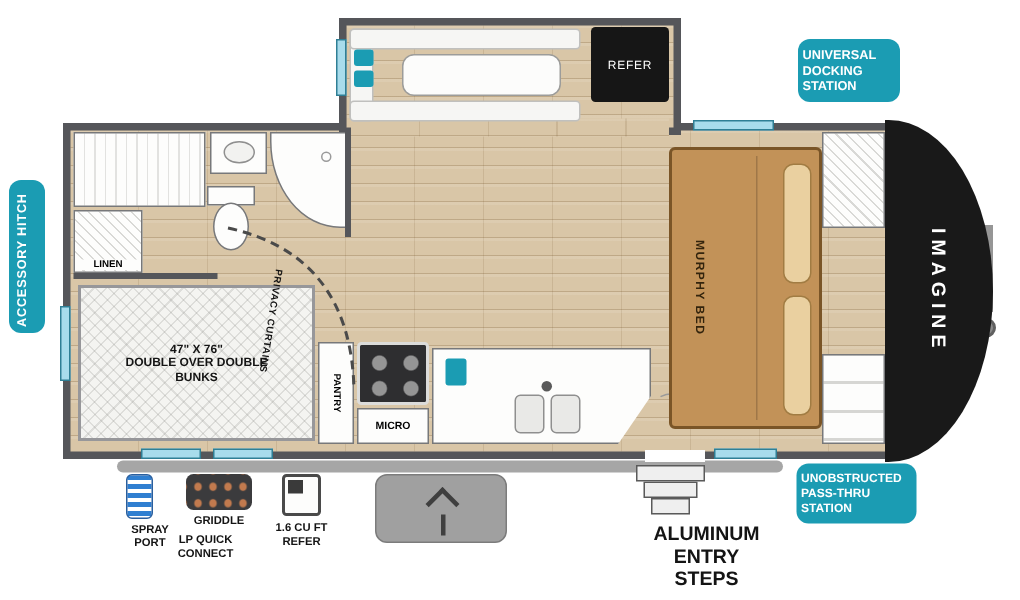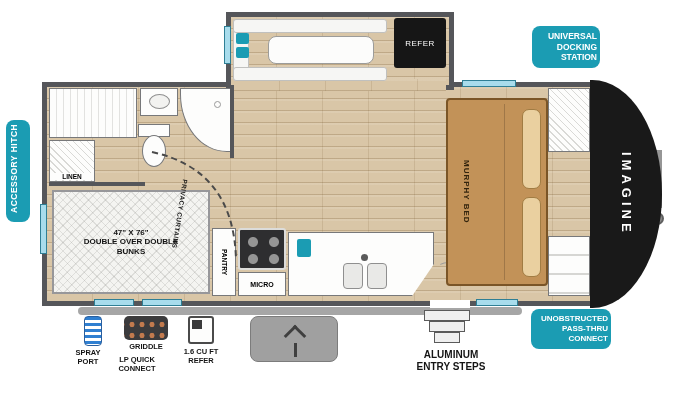--- a/index.html
+++ b/index.html
@@ -9,36 +9,36 @@
   .abs{position:absolute;}
   .wood{background-color:#d9c6a7;background-image:
     repeating-linear-gradient(180deg, rgba(255,255,255,.10) 0 2px, rgba(255,255,255,0) 2px 12px),
     repeating-linear-gradient(180deg, rgba(122,92,52,0) 0 11px, rgba(122,92,52,.28) 11px 12px),
     repeating-linear-gradient(90deg, rgba(122,92,52,0) 0 45px, rgba(122,92,52,.16) 45px 46px);}
   .shell{border:5px solid #55565a;}
   .furn{position:absolute;background:#fdfdfc;border:1.5px solid #77787a;z-index:3;}
   .hatch{background-image:repeating-linear-gradient(45deg, rgba(0,0,0,0) 0 4px, #d9d9d6 4px 5px);}
   .rod{background-image:repeating-linear-gradient(90deg, rgba(0,0,0,0) 0 6px, #e2e2e0 6px 7px);}
   .callout{position:absolute;background:#1b9cb3;color:#fff;font-weight:700;font-size:8.5px;
-           line-height:1.25;text-align:right;border-radius:8px;padding:5px 3px;z-index:9;}
+           line-height:1.25;text-align:left;border-radius:8px;padding:5px 3px;z-index:9;}
   .label{position:absolute;font-weight:700;color:#141414;text-align:center;line-height:1.15;z-index:6;
          text-transform:uppercase;}
   .v{writing-mode:vertical-rl;}
   .window{position:absolute;background:#a8dcec;border:1px solid #2f7f95;z-index:5;}
   .wall{position:absolute;background:#55565a;z-index:4;}
   .flexc{display:flex;align-items:center;justify-content:center;}
 </style>
 </head>
 <body>
 
 <div id="canvas">
 
   <div class="callout" style="left:532px;top:26px;width:68px">UNIVERSAL DOCKING STATION</div>
   <div class="callout v" style="left:6px;top:120px;width:24px;height:102px;transform:rotate(180deg);padding:4px 3px;letter-spacing:.5px">ACCESSORY HITCH</div>
-  <div class="callout" style="left:531px;top:309px;width:80px;font-size:8px">UNOBSTRUCTED PASS-THRU CONNECT</div>
+  <div class="callout" style="left:531px;top:309px;width:80px;font-size:8px">UNOBSTRUCTED PASS-THRU STATION</div>
 
   <div class="abs wood shell" style="left:42px;top:82px;width:562px;height:224px"></div>
   <div class="abs wood shell" style="left:226px;top:12px;width:228px;height:78px"></div>
   <div class="abs wood" style="left:234px;top:79px;width:212px;height:12px;z-index:2"></div>
 
   <div class="abs flexc" style="left:590px;top:80px;width:72px;height:228px;background:#191919;border-radius:0 72px 72px 0 / 0 118px 118px 0;z-index:7">
     <span class="v" style="color:#fff;font-weight:700;font-size:13px;letter-spacing:4px">IMAGINE</span>
   </div>
   <div class="abs" style="left:656px;top:150px;width:6px;height:58px;background:#969696;z-index:6"></div>
   <div class="abs" style="left:651px;top:212px;width:13px;height:13px;border-radius:50%;background:#8a8a8a;border:2px solid #606060;z-index:6"></div>
@@ -110,36 +110,36 @@
   <div class="abs" style="left:236px;top:33px;width:13px;height:11px;background:#1b9cb3;border-radius:2px;z-index:4"></div>
   <div class="abs" style="left:236px;top:47px;width:13px;height:11px;background:#1b9cb3;border-radius:2px;z-index:4"></div>
   <div class="abs" style="left:268px;top:36px;width:106px;height:28px;background:#fcfcfb;border:1.5px solid #9c9c9a;border-radius:8px;z-index:3"></div>
   <div class="abs flexc" style="left:394px;top:18px;width:52px;height:50px;background:#161616;border-radius:3px;z-index:3">
     <span style="color:#fff;font-size:8px;font-weight:400;letter-spacing:.5px">REFER</span>
   </div>
 
   <div class="abs" style="left:78px;top:307px;width:444px;height:8px;background:#a6a6a6;border-radius:4px;z-index:2"></div>
 
   <div class="abs" style="left:84px;top:316px;width:18px;height:30px;border-radius:4px;background:repeating-linear-gradient(180deg,#2f7fd1 0 3px,#ffffff 3px 6px);border:1px solid #2a5f9e;z-index:2"></div>
-  <div class="label" style="left:68px;top:349px;width:40px;font-size:7.5px">SPRAY PORT</div>
+  <div class="label" style="left:80px;top:349px;width:40px;font-size:7.5px">SPRAY PORT</div>
 
   <div class="abs" style="left:124px;top:316px;width:44px;height:24px;background:#3b3b3d;border-radius:5px;z-index:2;background-image:radial-gradient(#c27a4e 2.2px, rgba(0,0,0,0) 2.8px);background-size:10px 11px;background-position:3px 3px"></div>
   <div class="label" style="left:118px;top:343px;width:56px;font-size:7.5px">GRIDDLE</div>
   <div class="label" style="left:110px;top:356px;width:54px;font-size:7.5px">LP QUICK CONNECT</div>
 
   <div class="abs" style="left:188px;top:316px;width:26px;height:28px;background:#fdfdfc;border:2px solid #4a4a4a;border-radius:3px;z-index:2">
     <div class="abs" style="left:2px;top:2px;width:10px;height:9px;background:#3a3a3a"></div>
   </div>
   <div class="label" style="left:172px;top:348px;width:58px;font-size:7.5px">1.6 CU FT REFER</div>
 
   <div class="abs" style="left:250px;top:316px;width:88px;height:46px;background:#a0a0a0;border:1px solid #7c7c7c;border-radius:8px;z-index:2">
     <div class="abs" style="left:36px;top:11px;width:16px;height:16px;border-left:3px solid #3f3f3f;border-top:3px solid #3f3f3f;transform:rotate(45deg)"></div>
     <div class="abs" style="left:43px;top:26px;width:3px;height:14px;background:#3f3f3f"></div>
   </div>
 
   <div class="abs" style="left:424px;top:310px;width:46px;height:36px;z-index:2">
     <div class="abs" style="left:0;top:0;width:46px;height:11px;border:1.5px solid #5a5a5a;background:#efefef"></div>
     <div class="abs" style="left:5px;top:11px;width:36px;height:11px;border:1.5px solid #5a5a5a;background:#efefef"></div>
     <div class="abs" style="left:10px;top:22px;width:26px;height:11px;border:1.5px solid #5a5a5a;background:#efefef"></div>
   </div>
-  <div class="label" style="left:408px;top:349px;width:86px;font-size:10px">ALUMINUM ENTRY STEPS</div>
+  <div class="label" style="left:428px;top:349px;width:86px;font-size:13px">ALUMINUM ENTRY STEPS</div>
 
 </div>
 
 </body></html>

